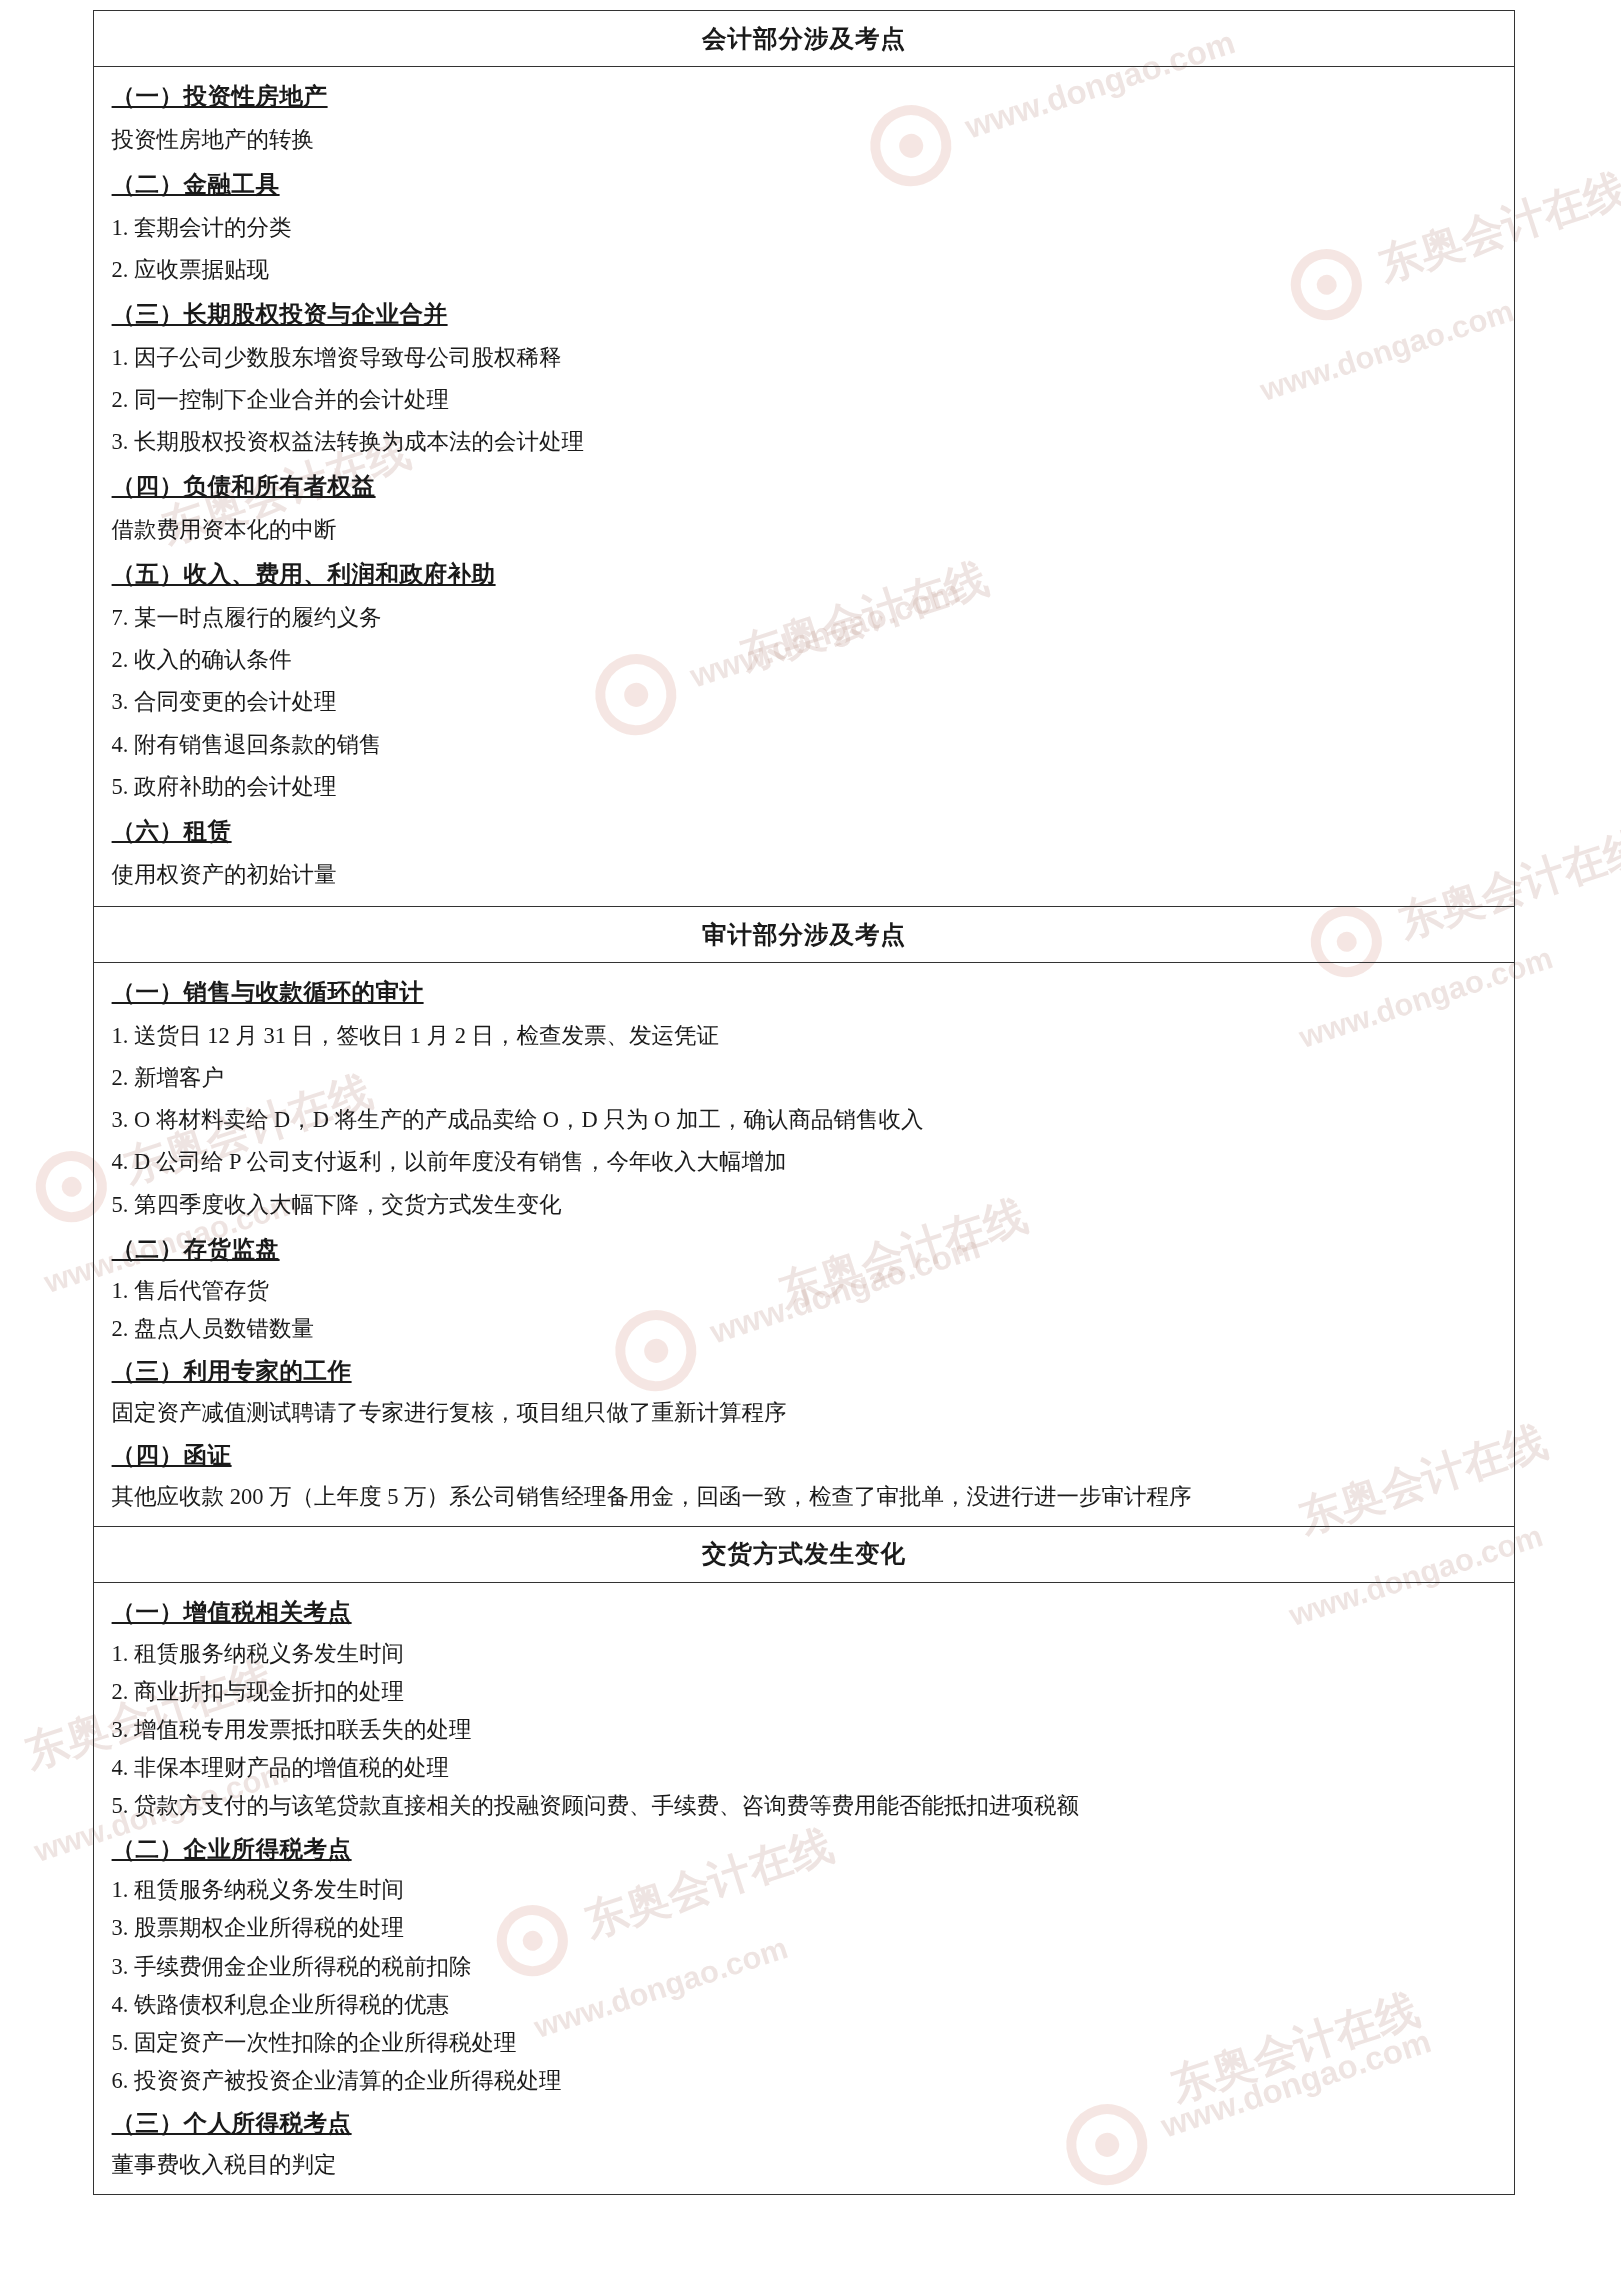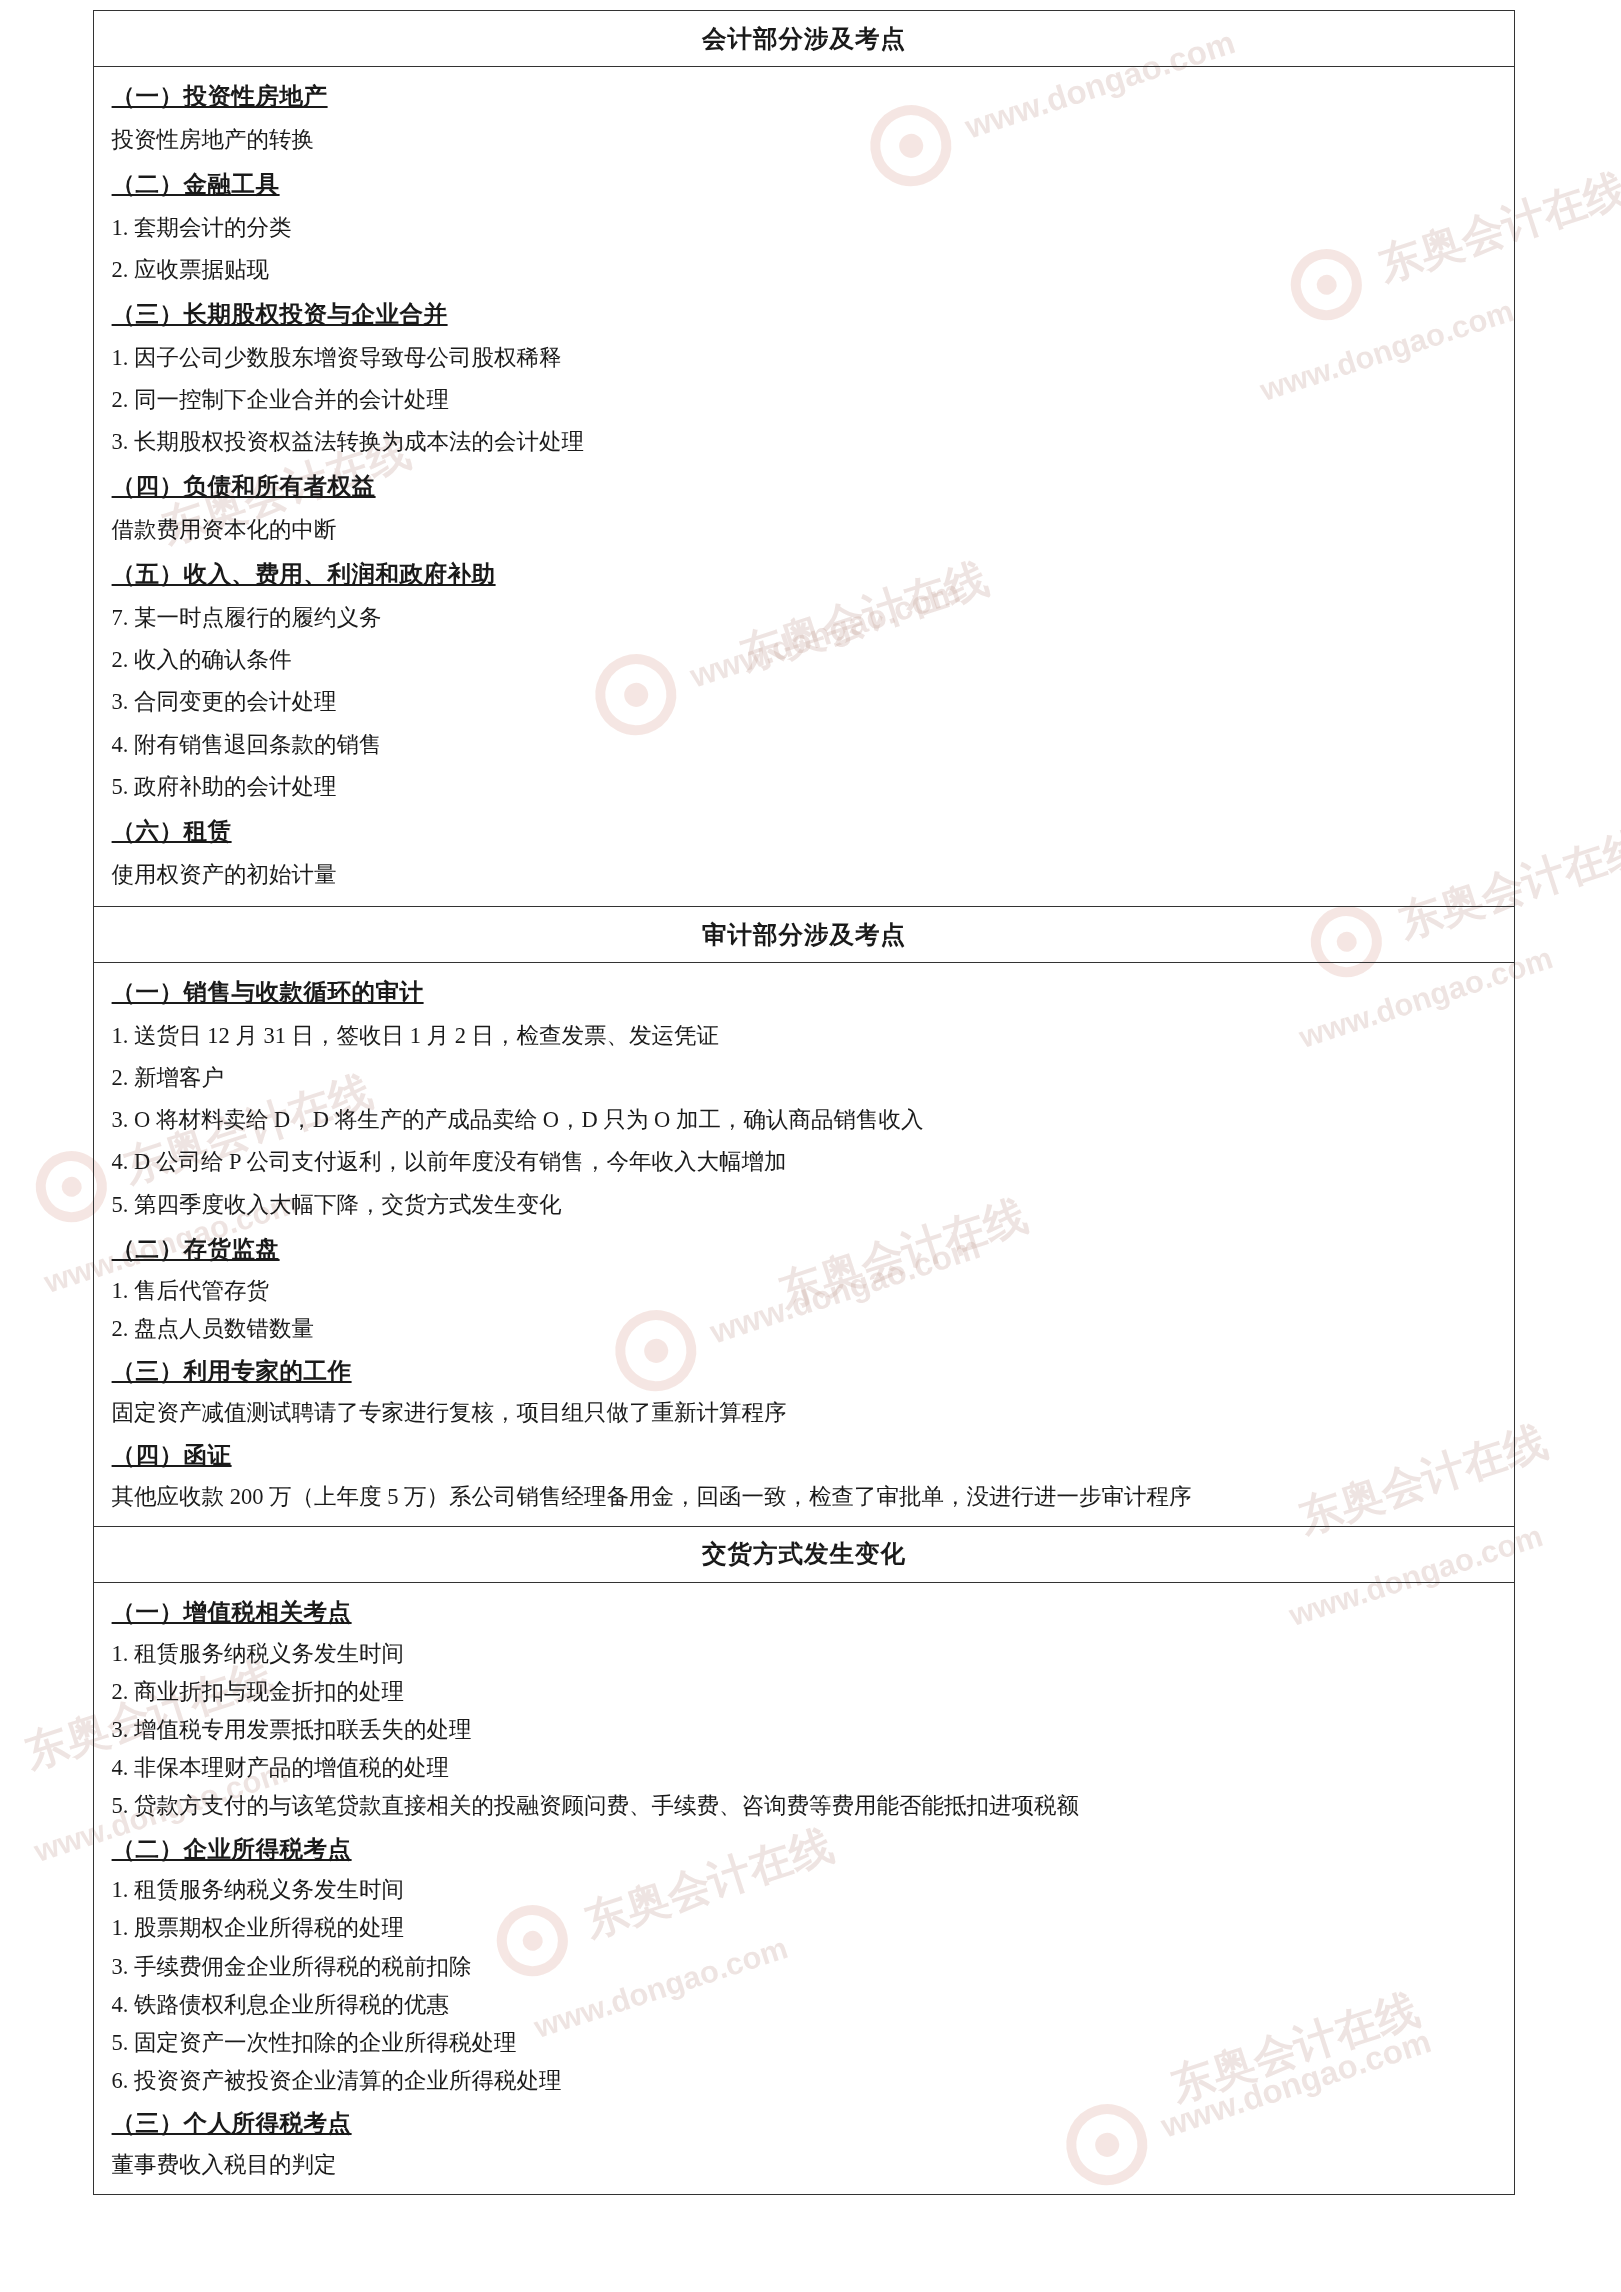--- a/index.html
+++ b/index.html
@@ -215,21 +215,21 @@
   <div class="section-body">
     <div class="heading">（一）增值税相关考点</div>
     <div class="item tight">1. 租赁服务纳税义务发生时间</div>
     <div class="item tight">2. 商业折扣与现金折扣的处理</div>
     <div class="item tight">3. 增值税专用发票抵扣联丢失的处理</div>
     <div class="item tight">4. 非保本理财产品的增值税的处理</div>
     <div class="item tight">5. 贷款方支付的与该笔贷款直接相关的投融资顾问费、手续费、咨询费等费用能否能抵扣进项税额</div>
 
     <div class="heading">（二）企业所得税考点</div>
     <div class="item tight">1. 租赁服务纳税义务发生时间</div>
-    <div class="item tight">1. 股票期权企业所得税的处理</div>
+    <div class="item tight">3. 股票期权企业所得税的处理</div>
     <div class="item tight">3. 手续费佣金企业所得税的税前扣除</div>
     <div class="item tight">4. 铁路债权利息企业所得税的优惠</div>
     <div class="item tight">5. 固定资产一次性扣除的企业所得税处理</div>
     <div class="item tight">6. 投资资产被投资企业清算的企业所得税处理</div>
 
     <div class="heading">（三）个人所得税考点</div>
     <div class="item tight">董事费收入税目的判定</div>
   </div>
 
 </div>

